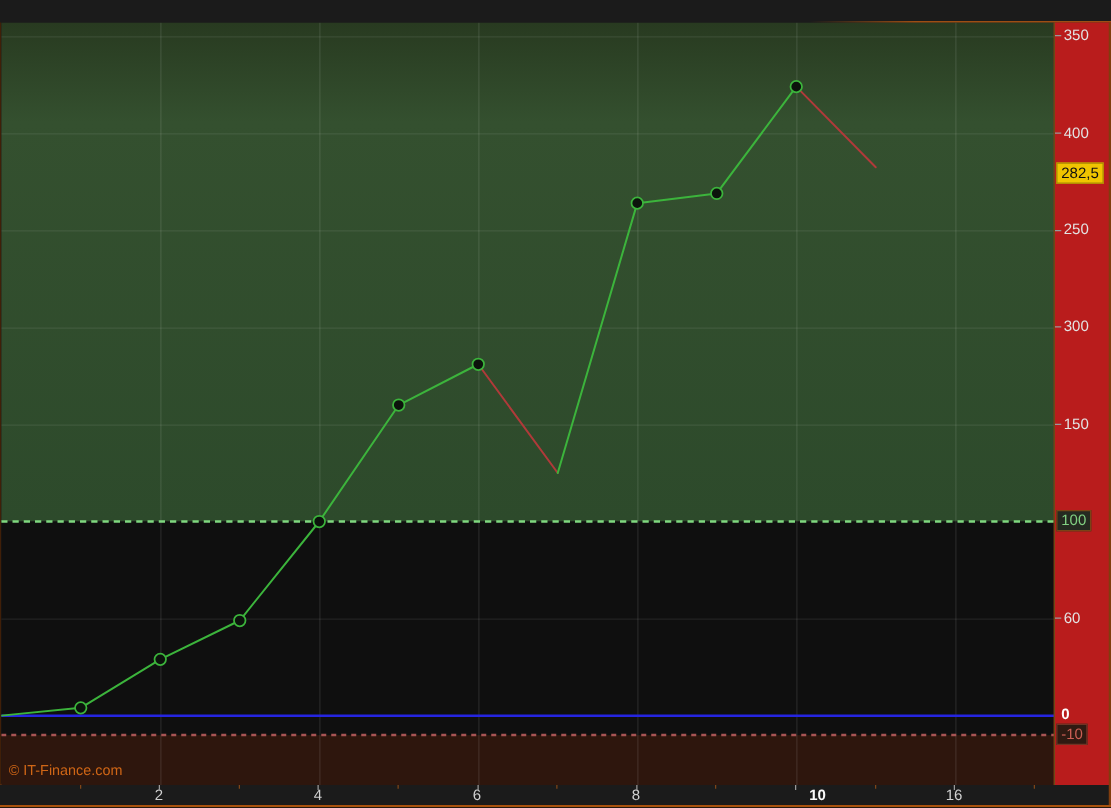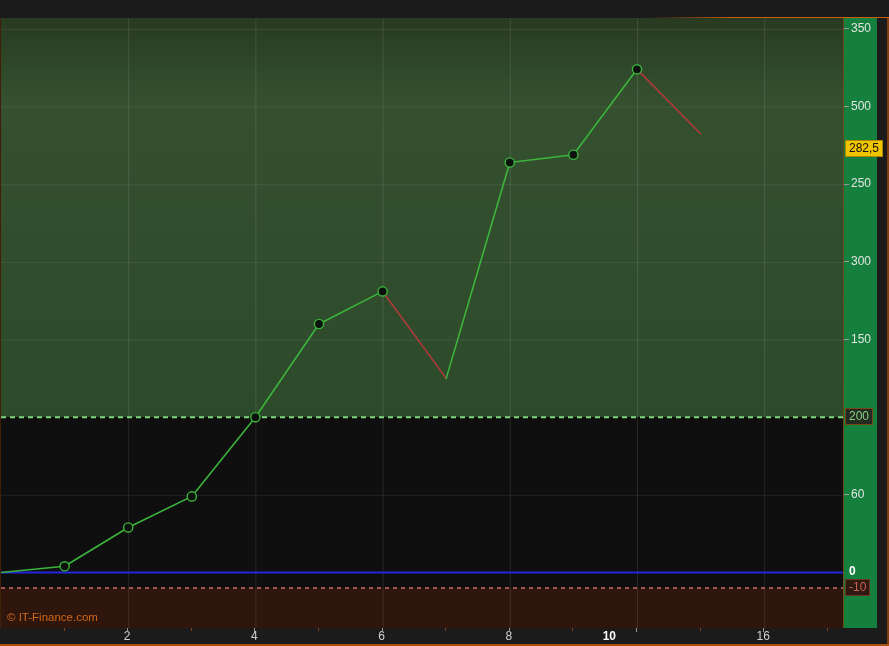--- a/index.html
+++ b/index.html
@@ -32,22 +32,22 @@
     color:#bd621b;
   }
   .info .val{font-weight:bold;color:#d2701b;}
   .info .wins{color:#41c341;font-weight:bold;}
   .info .neutral{color:#d6d6d6;font-weight:bold;}
   .info .losses{color:#cd5050;font-weight:bold;}
   .info .slash{color:#cfcfcf;}
   .copyright{position:absolute;left:6px;top:593px;font-size:11.5px;color:#d06616;}
   
   .y-axis{
-    position:absolute;left:843px;top:18px;width:34px;height:610px;
-    background:#15803d;border-left:1px solid #6b4b15;
+    position:absolute;left:843px;top:18px;width:46px;height:610px;
+    background:#b91c1c;border-left:1px solid #6b4b15;
   }
   .y-label{position:absolute;left:7px;font-size:12px;color:#e3e3e3;}
   .y-tick{position:absolute;left:0;width:5px;height:1px;background:#9a9a9a;}
   .y-zero{position:absolute;left:5px;font-size:12px;font-weight:bold;color:#ffffff;}
   .badge{position:absolute;left:1px;font-size:12px;line-height:15px;padding:0 3px;border:1px solid;}
   .badge-current{background:#f0c400;border-color:#a88800;color:#101010;}
   .badge-win{background:#252a21;border-color:#7a4316;color:#82d082;}
   .badge-loss{background:#2f1a12;border-color:#703425;color:#cc5f54;text-align:center;}
   
   .x-axis{
@@ -117,44 +117,44 @@
         <circle cx="572.4" cy="136.743" r="4.6" fill="#0c130c" stroke="#3cb43c" stroke-width="1.4"></circle>
         <circle cx="636" cy="51.32800000000003" r="4.6" fill="#0c130c" stroke="#3cb43c" stroke-width="1.4"></circle>
       </svg>
     <div class="copyright">© IT-Finance.com</div>
   </div>
 
   <div class="y-axis" id="y-axis">
       <div class="y-tick" style="top: 10.45px;"></div>
       <div class="y-label" style="top: 2.95px;">350</div>
       <div class="y-tick" style="top: 88.1px;"></div>
-      <div class="y-label" style="top: 80.6px;">500</div>
+      <div class="y-label" style="top: 80.6px;">400</div>
       <div class="y-tick" style="top: 165.75px;"></div>
       <div class="y-label" style="top: 158.25px;">250</div>
       <div class="y-tick" style="top: 243.4px;"></div>
       <div class="y-label" style="top: 235.9px;">300</div>
       <div class="y-tick" style="top: 321.05px;"></div>
       <div class="y-label" style="top: 313.55px;">150</div>
       <div class="y-tick" style="top: 476.35px;"></div>
       <div class="y-label" style="top: 468.85px;">60</div>
-      <div class="badge badge-win" style="top: 389.7px;">200</div>
+      <div class="badge badge-win" style="top: 389.7px;">100</div>
       <div class="y-zero" style="top: 545.5px;">0</div>
       <div class="badge badge-loss" style="top: 560.53px;">-10</div>
-      <div class="badge badge-current" style="top: 122px;">282,5</div>
+      <div class="badge badge-current" style="top: 112px;">282,5</div>
     </div>
   <div class="x-axis" id="x-axis">
       <div class="x-label" style="left: 113.2px;">2</div>
       <div class="x-tick major" style="left: 127.2px;"></div>
       <div class="x-label" style="left: 240.4px;">4</div>
       <div class="x-tick major" style="left: 254.4px;"></div>
       <div class="x-label" style="left: 367.6px;">6</div>
       <div class="x-tick major" style="left: 381.6px;"></div>
       <div class="x-label" style="left: 494.8px;">8</div>
       <div class="x-tick major" style="left: 508.8px;"></div>
-      <div class="x-label bold" style="left: 588px; text-align: right;">10</div>
+      <div class="x-label bold" style="left: 640px;">10</div>
       <div class="x-tick major" style="left: 636px;"></div>
       <div class="x-label" style="left: 749.2px;">16</div>
       <div class="x-tick major" style="left: 763.2px;"></div>
       <div class="x-tick minor" style="left: 63.6px;"></div>
       <div class="x-tick minor" style="left: 190.8px;"></div>
       <div class="x-tick minor" style="left: 318px;"></div>
       <div class="x-tick minor" style="left: 445.2px;"></div>
       <div class="x-tick minor" style="left: 572.4px;"></div>
       <div class="x-tick minor" style="left: 699.6px;"></div>
       <div class="x-tick minor" style="left: 826.8px;"></div>

